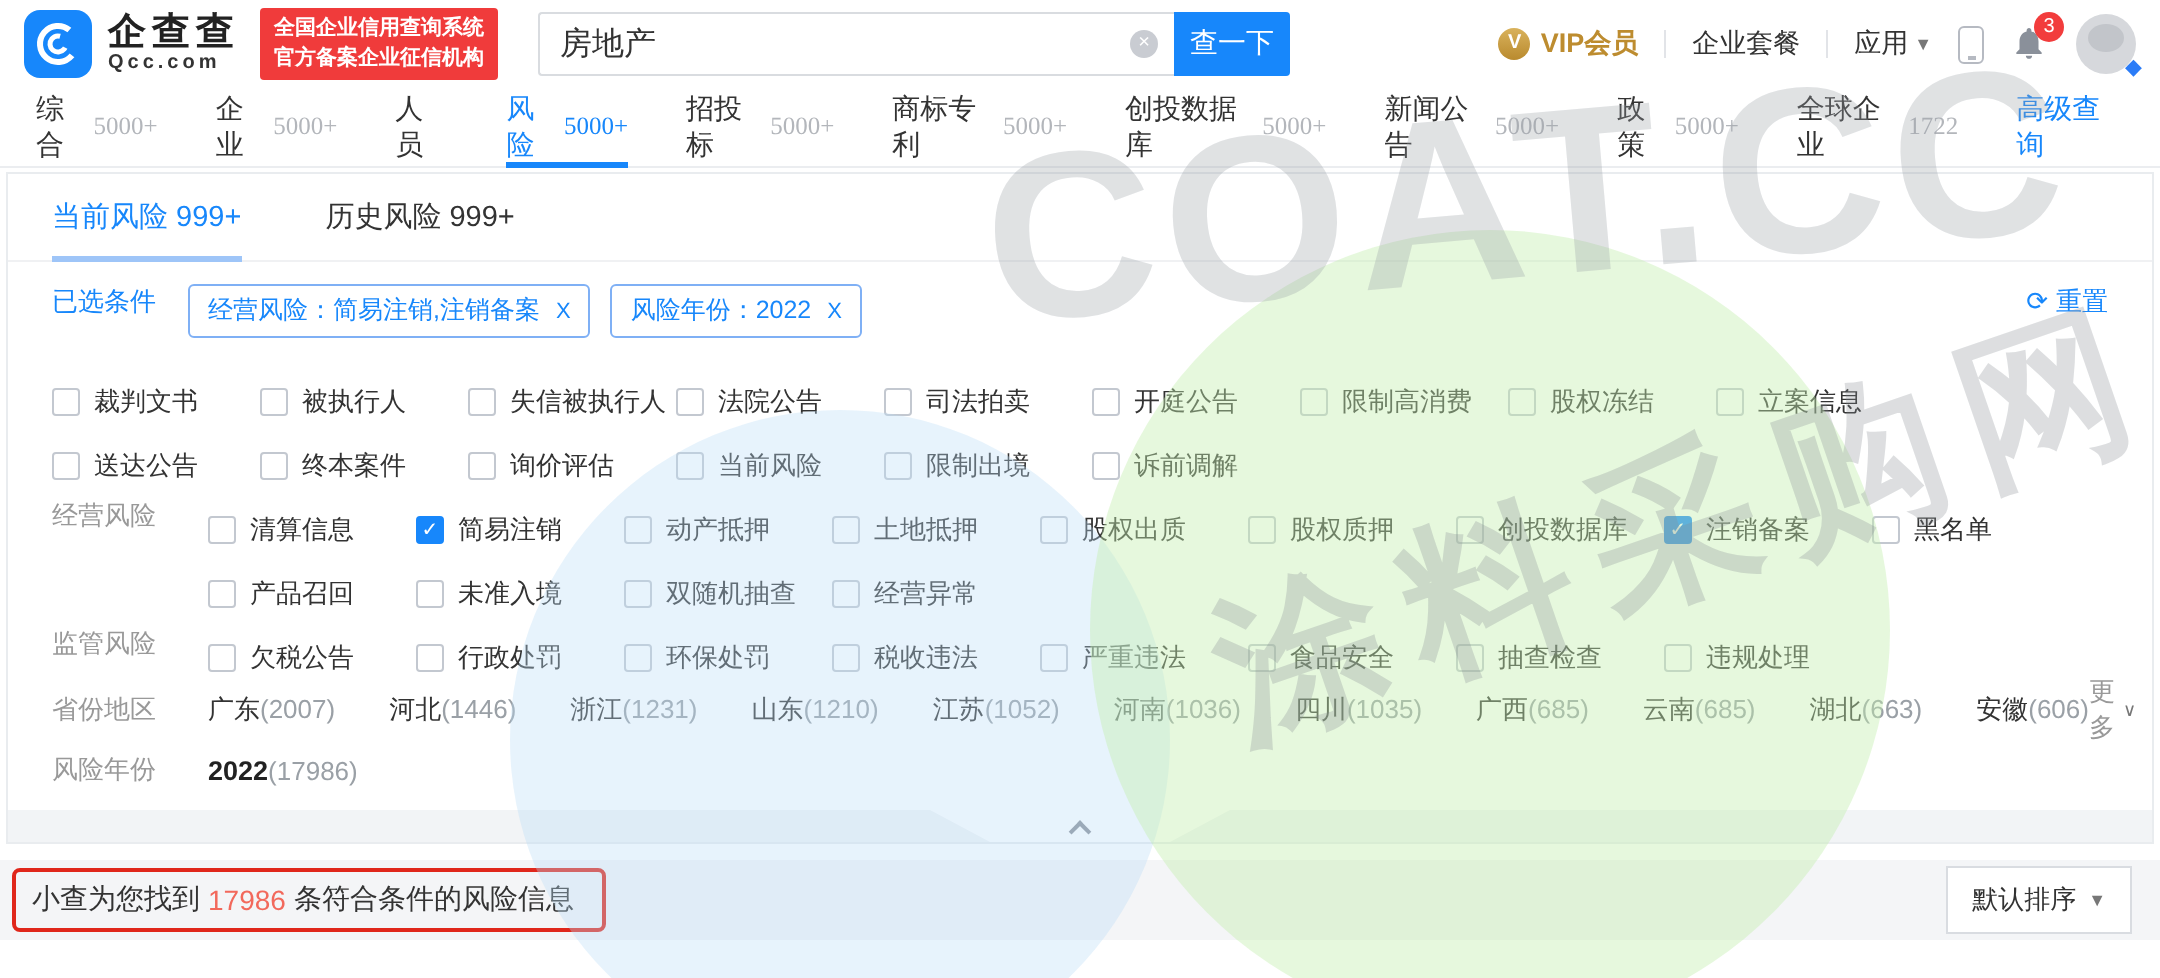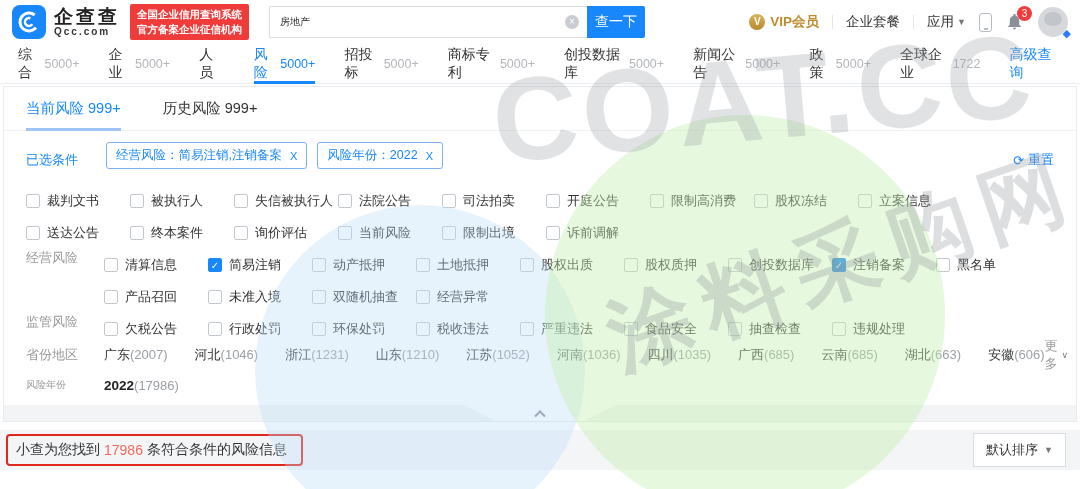--- a/index.html
+++ b/index.html
@@ -9,21 +9,21 @@
   
   .hdr { height:44px; display:flex; align-items:center; padding:0 12px; gap:10px; background:#fff; }
   .logo-wrap { display:flex; align-items:center; gap:8px; }
   .brand { display:flex; flex-direction:column; line-height:1.05; }
   .brand-cn { font-size:19px; font-weight:bold; letter-spacing:3px; color:#222; }
   .brand-en { font-size:10px; font-weight:bold; letter-spacing:2px; color:#333; }
   .gov-badge { background:#f03b3b; color:#fff; font-size:10.5px; font-weight:600;
     line-height:1.4; padding:3px 7px; border-radius:2px; white-space:nowrap; }
   .search-wrap { display:flex; align-items:center; margin-left:10px; position:relative; }
   .search-input { width:318px; height:32px; border:1px solid #d9dcе0; border:1px solid #d9dce0;
-    border-right:none; border-radius:2px 0 0 2px; padding:0 30px 0 10px; font-size:10px; color:#333; outline:none;
+    border-right:none; border-radius:2px 0 0 2px; padding:0 30px 0 10px; font-size:16px; color:#333; outline:none;
     font-family:"Liberation Sans","DejaVu Sans",sans-serif; }
   .clear-ic { position:absolute; right:66px; width:14px; height:14px; border-radius:50%;
     background:#c9ccd2; color:#fff; font-size:10px; line-height:14px; text-align:center; }
   .search-btn { height:32px; width:58px; background:#1787fb; color:#fff; border:none;
     font-size:14px; border-radius:0 2px 2px 0; cursor:pointer; }
   .hdr-right { margin-left:auto; display:flex; align-items:center; gap:13px; font-size:13.5px; }
   .vip { display:flex; align-items:center; gap:5px; color:#bd8c2f; font-weight:bold; }
   .vip-ic { width:16px; height:16px; border-radius:50%; background:linear-gradient(#d9b25c,#b98a2e);
     color:#fff; font-size:10px; font-weight:bold; text-align:center; line-height:16px; }
   .vdiv { width:1px; height:14px; background:#e2e4e8; }
@@ -34,36 +34,36 @@
     width:4px; height:1.5px; background:#b6bac2; }
   .bell-wrap { position:relative; width:20px; height:20px; }
   .badge { position:absolute; top:-6px; right:-7px; min-width:15px; height:15px; border-radius:8px;
     background:#f23c3c; color:#fff; font-size:10px; line-height:15px; text-align:center; padding:0 3px; }
   .avatar { width:30px; height:30px; border-radius:50%; background:#d6d8dc; position:relative; overflow:visible; }
   .avatar-blob { position:absolute; left:6px; top:5px; width:18px; height:14px; border-radius:50%; background:#c2c5ca; }
   .avatar-gem { position:absolute; right:-3px; bottom:-3px; color:#2b7cf7; font-size:11px; }
 
   
   .nav { height:40px; display:flex; align-items:center; gap:29px; padding:0 18px;
-    border-bottom:1px solid #ebedf0; background:#fff; }
+    border-bottom:1px solid #ebedf0; background:#fff;font-family:Liberation Serif, serif; }
   .nav-item { height:40px; display:flex; align-items:center; gap:4px; font-size:14px;
     border-bottom:3px solid transparent; padding-top:3px; cursor:pointer; }
   .nav-label { color:#333; }
   .nav-count { color:#b3b6bb; font-size:12.5px; }
   .nav-item.active { border-bottom-color:#1787fb; }
   .nav-item.active .nav-label, .nav-item.active .nav-count { color:#1787fb; }
   .adv-link { margin-left:auto; color:#1787fb; font-size:14px; cursor:pointer; }
 
   
   .panel { margin:2px 3px 0; border:1px solid #e9ecef; background:#fff; }
   .ptabs { height:44px; display:flex; align-items:center; gap:42px; padding:0 22px; border-bottom:1px solid #f0f1f3; }
   .ptab { font-size:14.5px; color:#333; height:44px; display:flex; align-items:center;
     border-bottom:3px solid transparent; padding-top:3px; cursor:pointer; }
   .ptab.active { color:#1787fb; border-bottom-color:#9ec5f8; }
-  .sel-row { display:flex; align-items:flex-end; gap:28px; padding:11px 22px 9px; }
+  .sel-row { display:flex; align-items:flex-start; gap:16px; padding:11px 22px 9px; }
   .sel-label { color:#1787fb; font-size:13px; flex:none; }
   .tag { display:inline-flex; align-items:center; gap:8px; border:1px solid #7fb0f5; color:#1787fb;
     font-size:12.5px; padding:4px 9px; border-radius:3px; background:#fff; cursor:pointer; }
   .tag-x { font-size:11px; }
   .reset { margin-left:auto; color:#1787fb; font-size:13px; display:flex; align-items:center; gap:4px; cursor:pointer; }
   .frow { display:flex; padding:0 0 0 22px; }
   .flabel { width:78px; flex:none; color:#999; font-size:13px; line-height:32px; }
   .flines { display:flex; flex-direction:column; }
   .cb-line { display:flex; height:32px; align-items:flex-end; }
   .cb-item { width:104px; display:flex; align-items:center; gap:7px; font-size:13px; cursor:pointer; }
@@ -71,21 +71,21 @@
     color:#fff; font-size:10px; line-height:13px; text-align:center; }
   .cb-box.checked { background:#1787fb; border-color:#1787fb; }
   .cb-txt { color:#333; white-space:nowrap; }
   .prov-row { display:flex; align-items:center; padding:1px 22px 0; height:33px; }
   .prov-list { display:flex; gap:27px; }
   .prov { font-size:13px; cursor:pointer; white-space:nowrap; }
   .prov-name { color:#333; }
   .prov-count { color:#9aa0a6; }
   .more-link { margin-left:auto; color:#999; font-size:13px; display:flex; gap:4px; align-items:center; cursor:pointer; }
   .year-row { display:flex; align-items:center; padding:2px 22px 8px; height:34px; }
-  .year-label { width:78px; color:#999; font-size:10px; }
+  .year-label { width:78px; color:#999; font-size:13px; }
   .year-val { font-size:13.5px; font-weight:bold; color:#222; cursor:pointer; }
   .year-cnt { font-size:13px; color:#9aa0a6; }
   .pfoot { height:16px; background:#f2f4f6; position:relative; }
   .collapse-tab { position:absolute; left:50%; transform:translateX(-50%); top:0; width:150px; height:16px;
     background:#fff; clip-path:polygon(0 0,100% 0,80% 100%,20% 100%); cursor:pointer;
     display:flex; align-items:flex-start; justify-content:center; }
   .chev-up { width:8px; height:8px; border-left:2px solid #8a8f98; border-top:2px solid #8a8f98;
     transform:rotate(45deg) translate(2px,2px); margin-top:4px; }
 
   
@@ -401,21 +401,21 @@
             </label>
           </div>
         </div>
       </div>
     </div>
 
   <div class="prov-row">
     <span class="flabel" style="line-height:normal;">省份地区</span>
     <span class="prov-list">
         <span class="prov"><span class="prov-name">广东</span><span class="prov-count">(2007)</span></span>
-        <span class="prov"><span class="prov-name">河北</span><span class="prov-count">(1046)</span></span>
+        <span class="prov"><span class="prov-name">河北</span><span class="prov-count">(1446)</span></span>
         <span class="prov"><span class="prov-name">浙江</span><span class="prov-count">(1231)</span></span>
         <span class="prov"><span class="prov-name">山东</span><span class="prov-count">(1210)</span></span>
         <span class="prov"><span class="prov-name">江苏</span><span class="prov-count">(1052)</span></span>
         <span class="prov"><span class="prov-name">河南</span><span class="prov-count">(1036)</span></span>
         <span class="prov"><span class="prov-name">四川</span><span class="prov-count">(1035)</span></span>
         <span class="prov"><span class="prov-name">广西</span><span class="prov-count">(685)</span></span>
         <span class="prov"><span class="prov-name">云南</span><span class="prov-count">(685)</span></span>
         <span class="prov"><span class="prov-name">湖北</span><span class="prov-count">(663)</span></span>
         <span class="prov"><span class="prov-name">安徽</span><span class="prov-count">(606)</span></span>
       </span>

